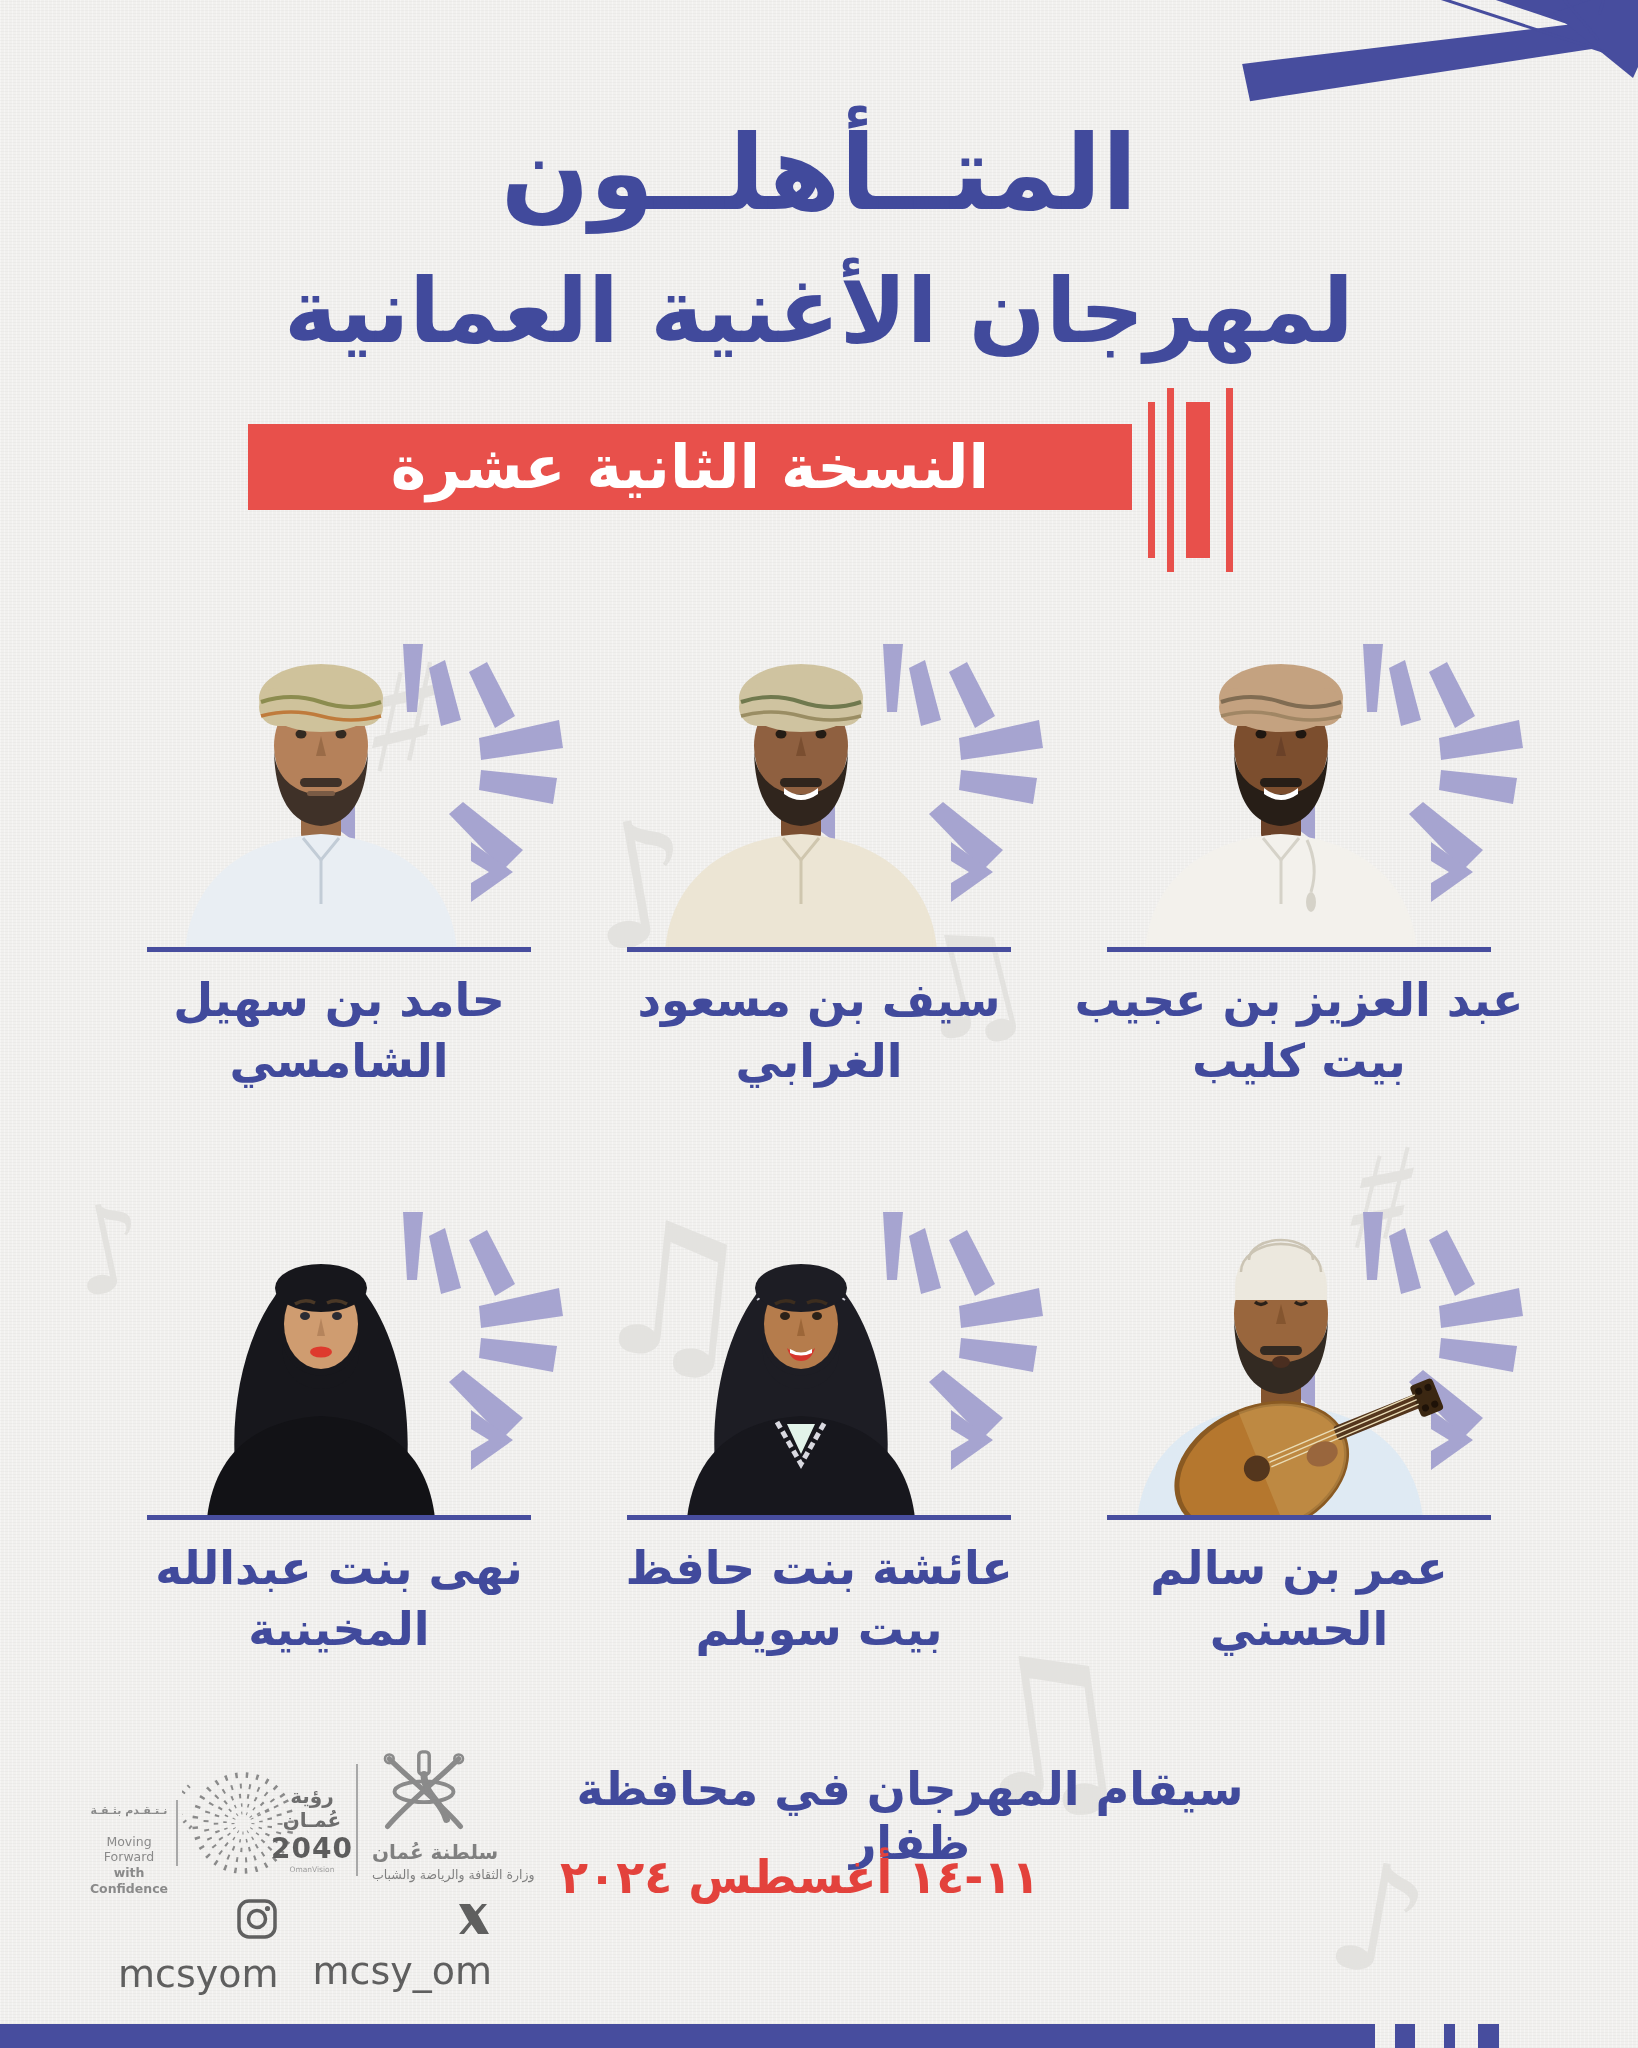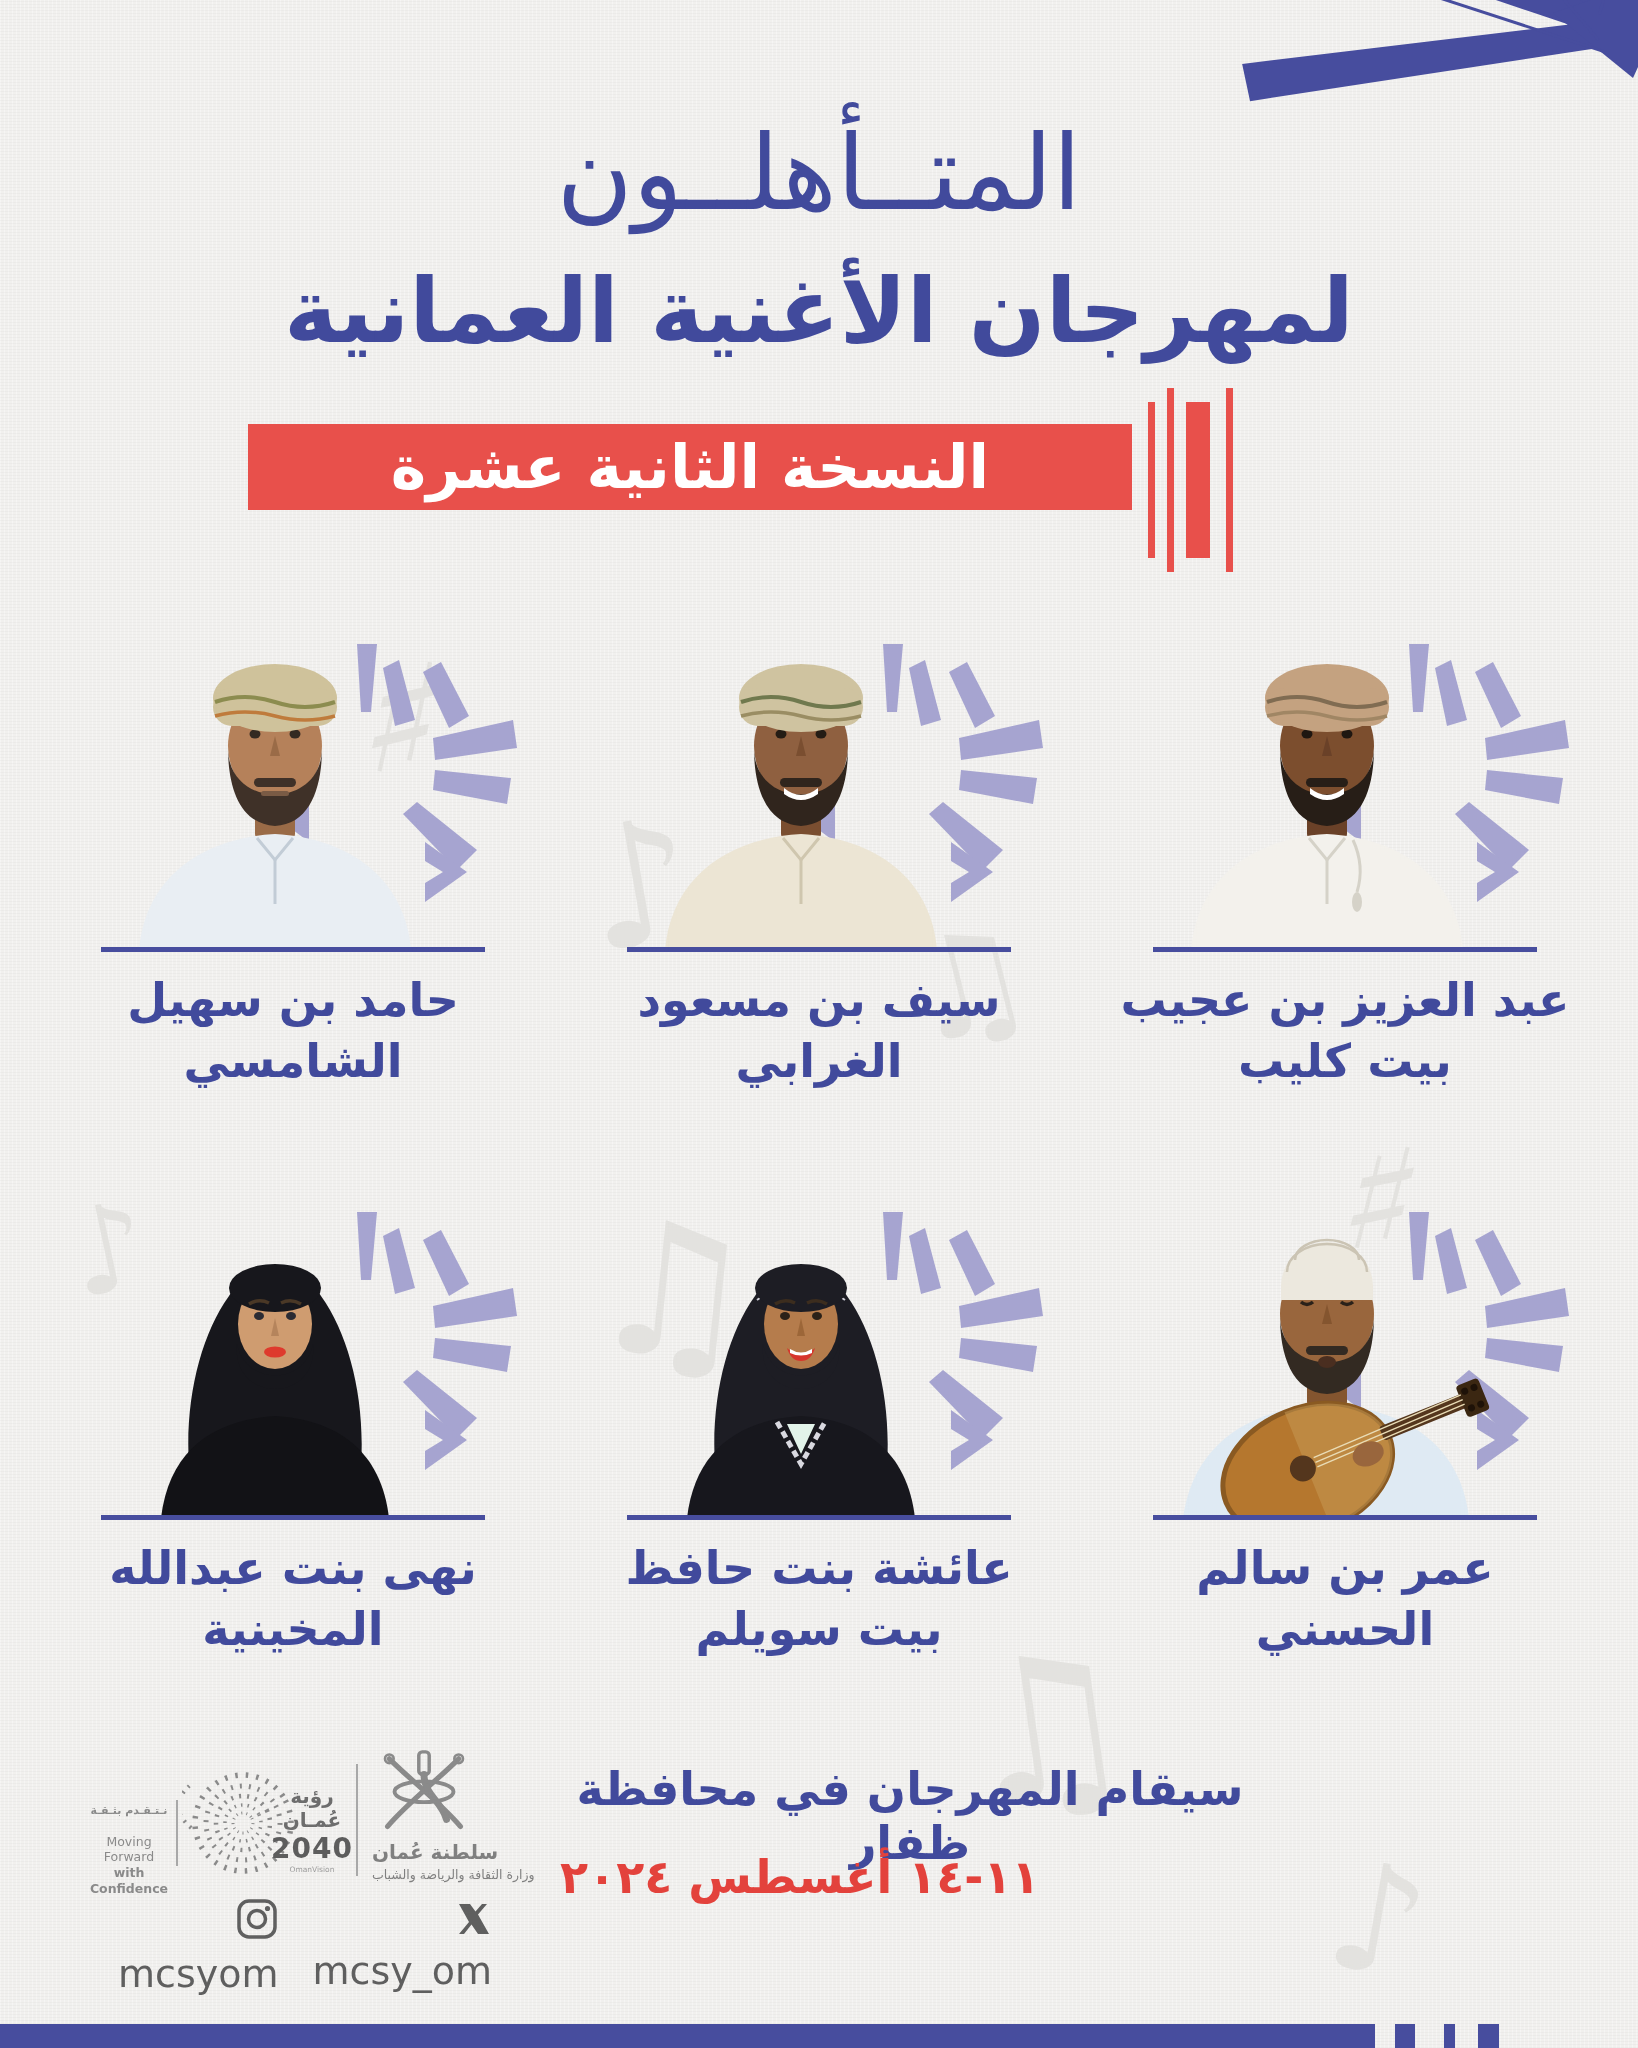--- a/index.html
+++ b/index.html
@@ -10,30 +10,30 @@
       repeating-linear-gradient(0deg, rgba(0,0,0,0.025) 0 1px, transparent 1px 3px),
       repeating-linear-gradient(90deg, rgba(255,255,255,0.35) 0 1px, transparent 1px 4px);
   }
   .ar{direction:rtl;}
   
   .wm{position:absolute;color:#e3e2df;z-index:0;line-height:1;user-select:none;}
   
   #topburst{position:absolute;top:0;right:0;width:600px;height:360px;z-index:1;}
   
   .title1{position:absolute;top:112px;left:0;width:100%;text-align:center;
-    font-size:104px;font-weight:normal;color:#414a9c;z-index:2;}
+    font-size:104px;font-weight:bold;color:#414a9c;z-index:2;}
   .title2{position:absolute;top:258px;left:0;width:100%;text-align:center;
     font-size:90px;font-weight:bold;color:#414a9c;z-index:2;}
   
   .banner{position:absolute;top:424px;left:248px;width:884px;height:86px;
     background:#e8504b;z-index:2;display:flex;align-items:center;justify-content:center;}
   .banner span{color:#ffffff;font-size:60px;font-weight:bold;}
   .redbar{position:absolute;background:#e8504b;z-index:2;}
   
-  .prow{position:absolute;left:0;width:100%;display:flex;justify-content:center;gap:46px;z-index:2;}
+  .prow{position:absolute;left:0;width:100%;display:flex;justify-content:center;z-index:2;}
   .card{width:480px;display:flex;flex-direction:column;align-items:center;}
   .photo{position:relative;width:440px;height:320px;}
   .burst{position:absolute;right:-4px;top:12px;width:252px;height:276px;}
   .person{position:absolute;left:22px;bottom:0;width:360px;height:320px;}
   .uline{position:absolute;bottom:-2px;left:28px;right:28px;height:5px;background:#474d9e;}
   .qname{margin-top:20px;font-size:46px;font-weight:bold;color:#414a9c;
     text-align:center;line-height:1.32;direction:rtl;}
   
   .venue{position:absolute;top:1762px;left:560px;width:700px;text-align:center;
     font-size:46px;font-weight:bold;color:#414a9c;z-index:2;}

